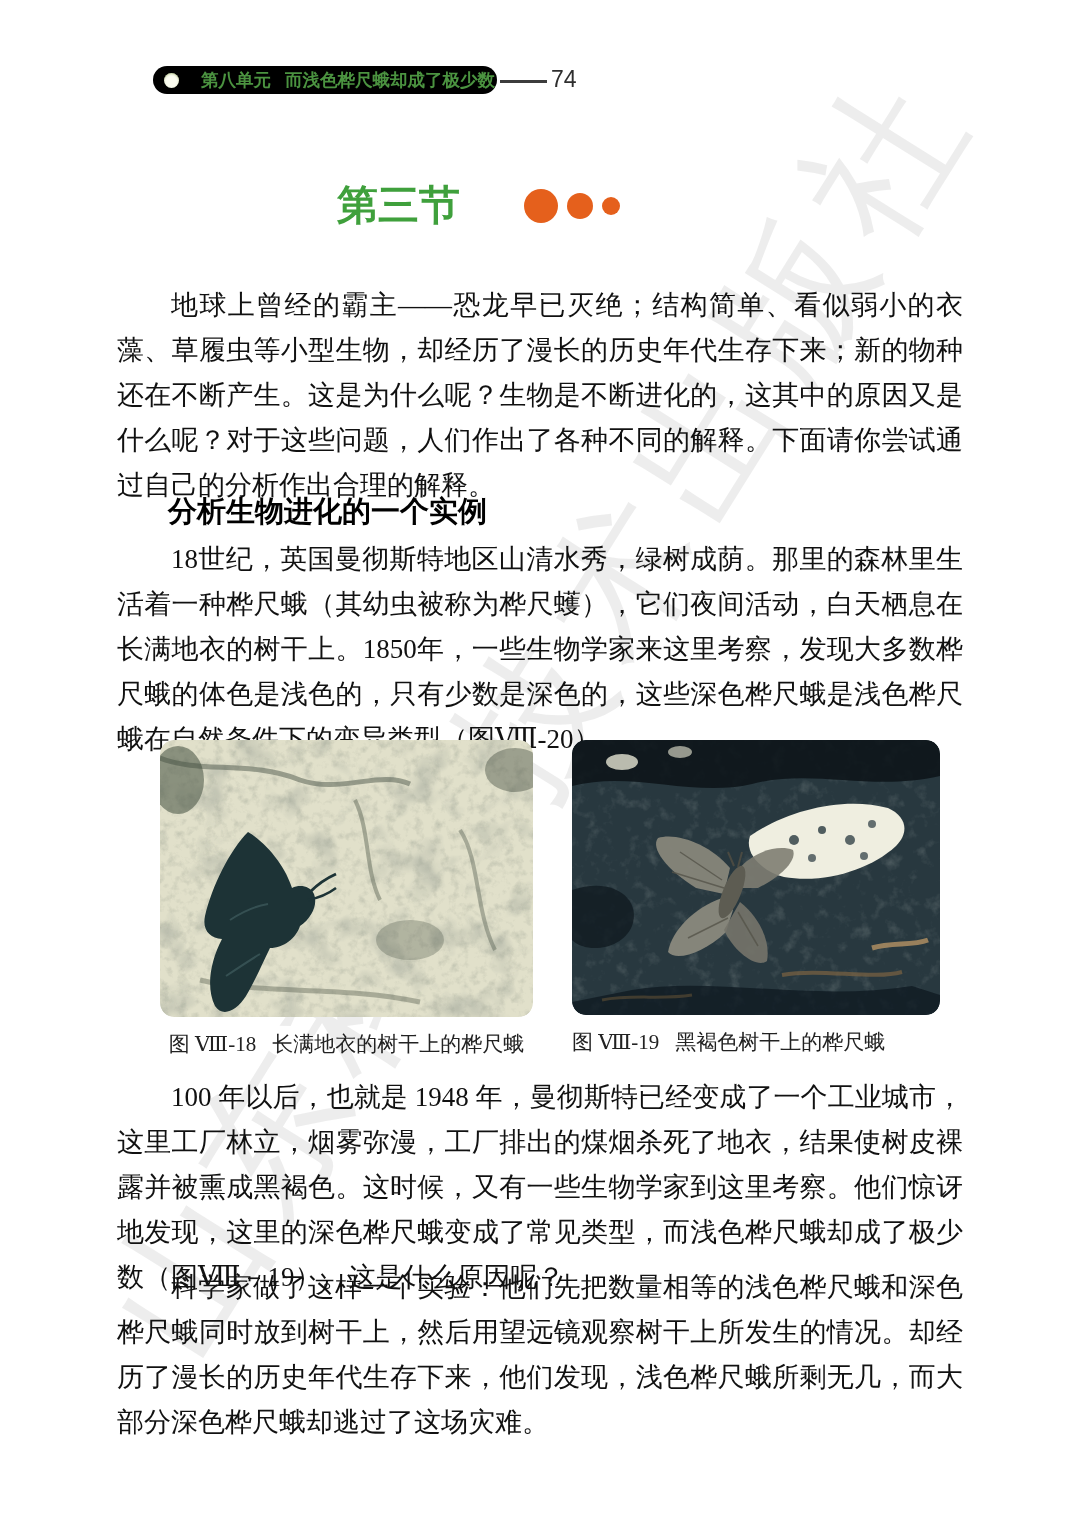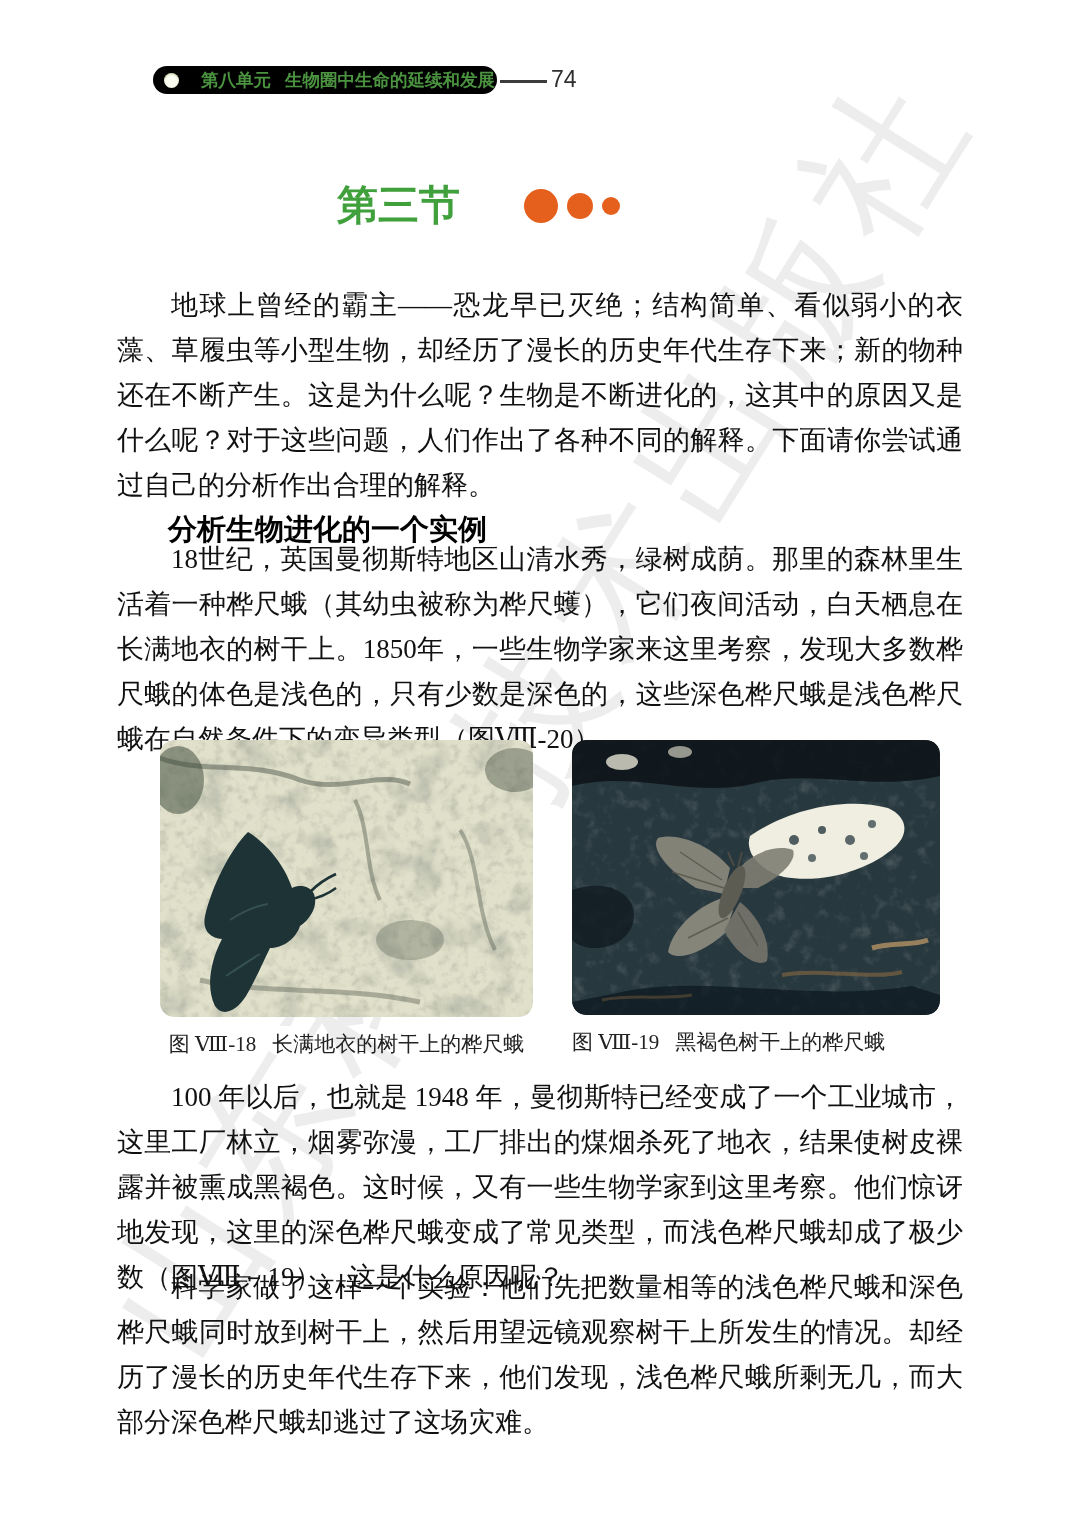--- a/index.html
+++ b/index.html
@@ -41,21 +41,21 @@
   #section-title .dots{display:flex;align-items:center;margin-left:26px;gap:9px;}
   #section-title .d1{width:34px;height:34px;border-radius:50%;background:#e5601c;}
   #section-title .d2{width:26px;height:26px;border-radius:50%;background:#e5601c;}
   #section-title .d3{width:18px;height:18px;border-radius:50%;background:#e5601c;}
   
   .para{
     position:absolute;left:117px;width:846px;font-size:27px;line-height:45px;
     text-align:justify;text-indent:2em;color:#111;
   }
   #subheading{
-    position:absolute;left:168px;top:510px;
+    position:absolute;left:168px;top:492px;
     font-family:"Liberation Sans","DejaVu Sans",sans-serif;font-weight:bold;
     font-size:29px;color:#000;
   }
   
   .figure{position:absolute;top:740px;}
   #figure-18{left:160px;width:373px;}
   #figure-19{left:572px;width:296px;}
   .photo{display:block;border-radius:14px;overflow:hidden;}
   .caption{
     margin-top:13px;text-align:center;font-size:21px;color:#222;white-space:nowrap;
@@ -67,21 +67,21 @@
 <body>
 
 <div id="diag-watermark">山东科学技术出版社</div>
 
 <div class="content">
 
   <div id="unit-banner">
     <span class="dot"></span>
     <span class="txt">
       <span>第八单元</span>
-      <span>生物圈中生命的延续和发展</span>
+      <span>而浅色桦尺蛾却成了极少数</span>
     </span>
   </div>
   <div id="header-dash"></div>
   <div id="page-number">74</div>
 
   <div id="section-title">
     <span>第三节</span>
     <span class="gap"></span>
     <span class="dots">
       <span class="d1"></span>

